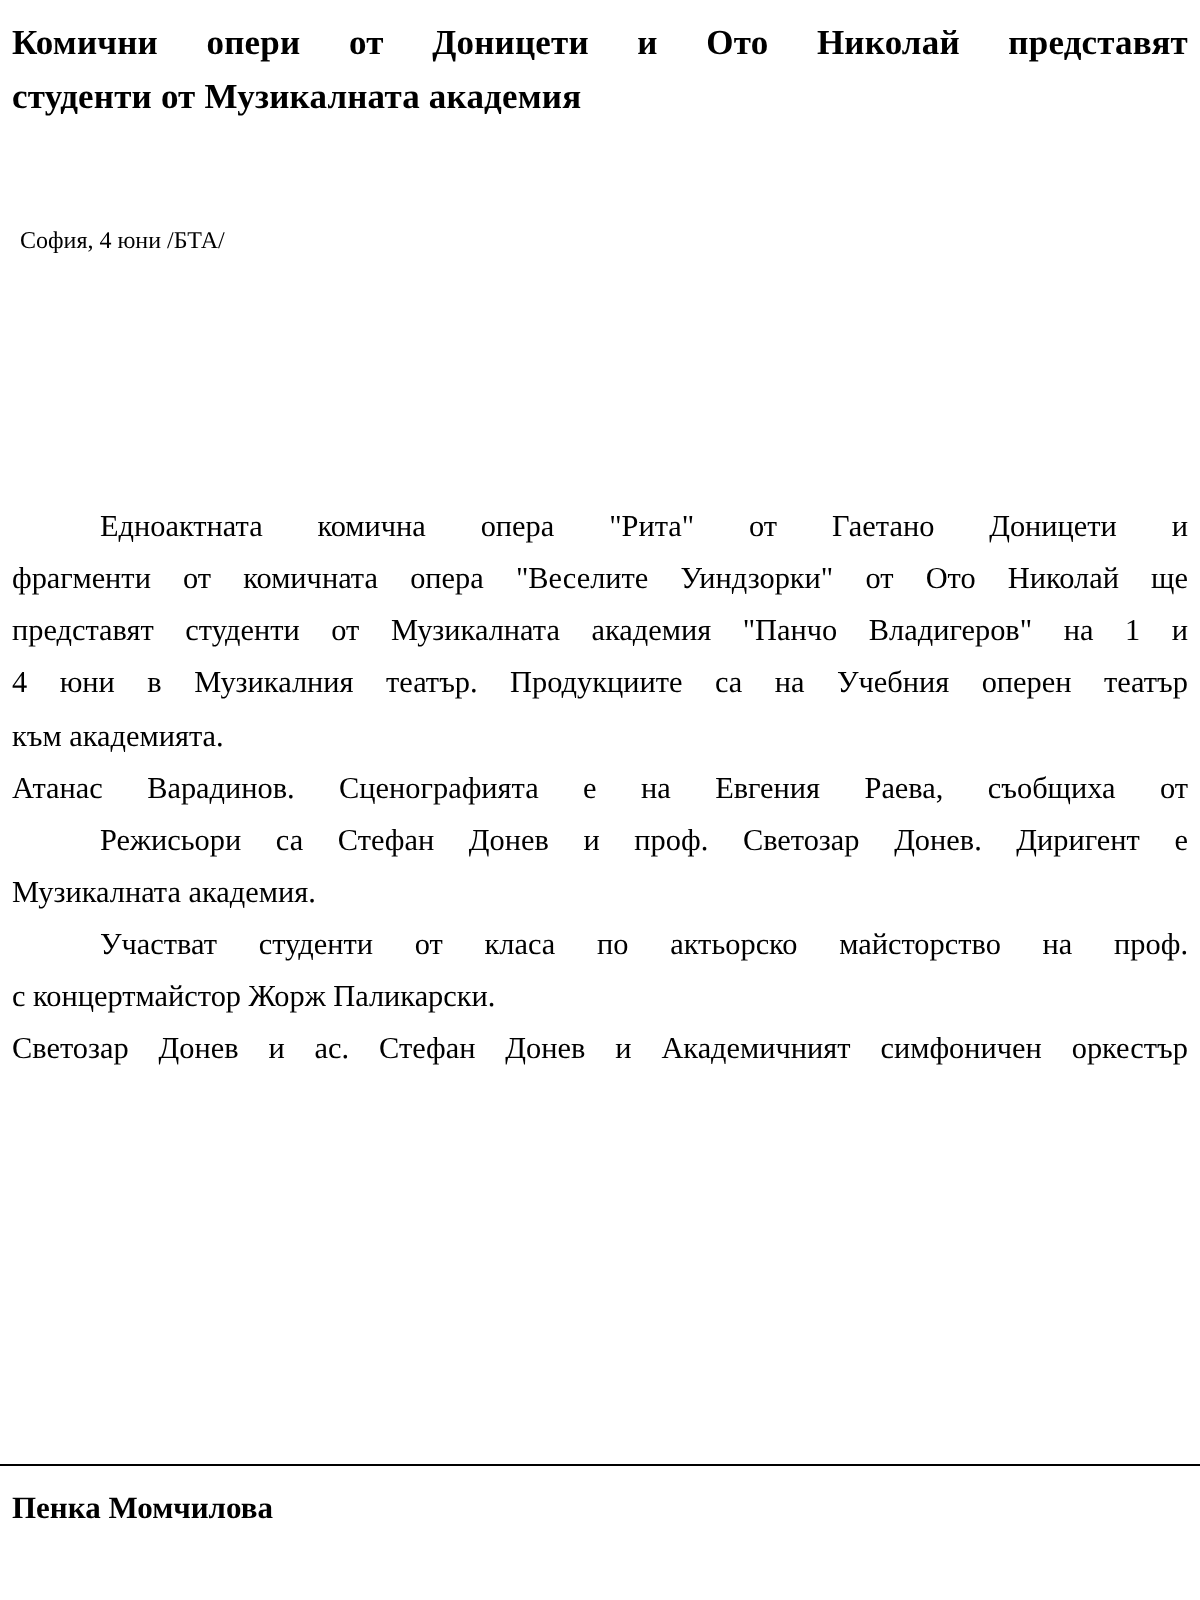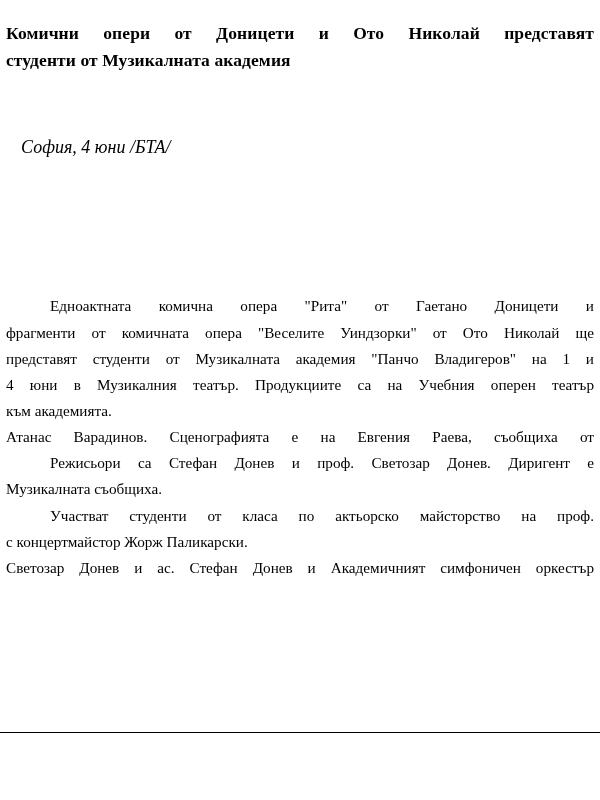--- a/index.html
+++ b/index.html
@@ -12,21 +12,21 @@
     height: 800px;
     font-family: "Liberation Serif", serif;
     color: #000000;
     overflow: hidden;
   }
   .page {
     position: relative;
     width: 600px;
     height: 800px;
     box-sizing: border-box;
-    padding: 12px 6px;
+    padding: 0 6px;
   }
   .headline {
     margin: 0;
     padding: 8px 0 0 0;
     font-family: "Liberation Serif", serif;
     font-weight: bold;
     font-size: 17.5px;
     line-height: 1.52;
     text-align: justify;
     text-align-last: left;
@@ -34,24 +34,23 @@
   }
   .headline .line {
     display: block;
     text-align: justify;
     text-align-last: justify;
   }
   .headline .line.last {
     text-align-last: left;
   }
   .dateline {
-    margin: 15px;
+    margin: 4px;
     padding: 47px 0 0 0;
-    font-style: italic;
-    font-size: 18px;
+    font-size: 12px;
     line-height: 1.4;
   }
   .body-block {
     padding-top: 118px;
   }
   .para {
     margin: 0;
     font-size: 15.2px;
     line-height: 1.72;
     text-align: justify;
@@ -105,27 +104,28 @@
       <span class="line first">Едноактната комична опера "Рита" от Гаетано Доницети и</span>
       <span class="line">фрагменти от комичната опера "Веселите Уиндзорки" от Ото Николай ще</span>
       <span class="line">представят студенти от Музикалната академия "Панчо Владигеров" на 1 и</span>
       <span class="line">4 юни в Музикалния театър. Продукциите са на Учебния оперен театър</span>
       <span class="line last">към академията.</span>
     </p>
 
     <p class="para">
       <span class="line">Атанас Варадинов. Сценографията е на Евгения Раева, съобщиха от</span>
       <span class="line first">Режисьори са Стефан Донев и проф. Светозар Донев. Диригент е</span>
-      <span class="line last">Музикалната съобщиха.</span>
+      <span class="line last">Музикалната академия.</span>
     </p>
 
     <p class="para">
       <span class="line first">Участват студенти от класа по актьорско майсторство на проф.</span>
       <span class="line last">с концертмайстор Жорж Паликарски.</span>
       <span class="line">Светозар Донев и ас. Стефан Донев и Академичният симфоничен оркестър</span>
     </p>
 
   </div>
 
   <div class="rule"></div>
 
+  <div class="footer">Пенка Момчилова</div>
 
 </div>
 
 </body></html>

